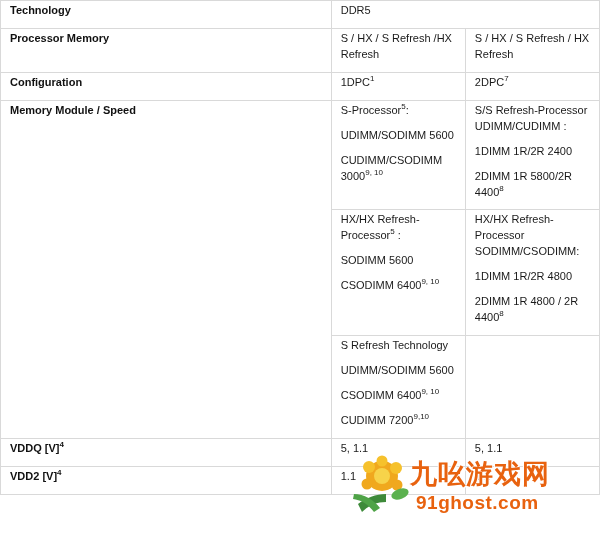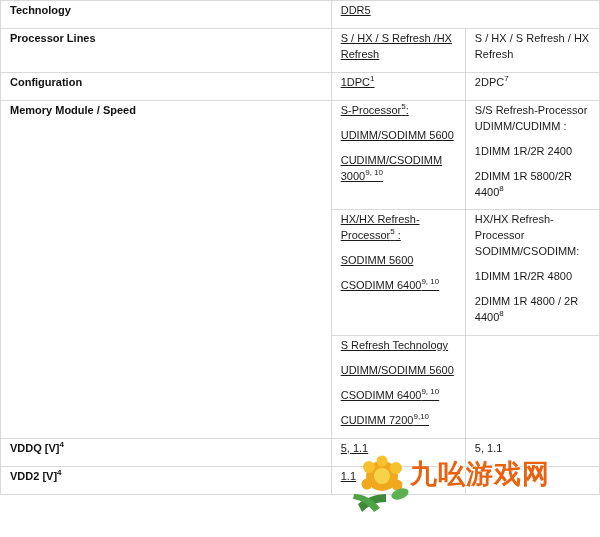--- a/index.html
+++ b/index.html
@@ -27,21 +27,20 @@
     padding: 2px 9px 9px 9px;
     line-height: 1.45;
   }
   td.label {
     width: 230px;
     font-weight: bold;
     color: #111;
   }
   td.col-a {
     width: 183px;
-    text-decoration: underline;
   }
   td.col-b {
     width: 185px;
   }
   .cell-line {
     margin: 0 0 9px 0;
   }
   .cell-line:last-child {
     margin-bottom: 0;
   }
@@ -93,21 +92,21 @@
 <body>
 
 <table class="spec">
   <tbody>
     <tr>
       <td class="label">Technology</td>
       <td class="col-a" colspan="2">DDR5</td>
     </tr>
 
     <tr>
-      <td class="label">Processor Lines</td>
+      <td class="label">Processor Memory</td>
       <td class="col-a">S / HX / S Refresh /HX Refresh</td>
       <td class="col-b">S / HX / S Refresh / HX Refresh</td>
     </tr>
 
     <tr>
       <td class="label">Configuration</td>
       <td class="col-a">
         <span>1DPC</span><span class="sup">1</span>
       </td>
       <td class="col-b">
@@ -176,13 +175,14 @@
       <circle cx="30" cy="22" r="8" fill="#f7d34a"></circle>
       <circle cx="17" cy="13" r="6" fill="#f6c12c"></circle>
       <circle cx="44" cy="14" r="6" fill="#f6c12c"></circle>
       <circle cx="15" cy="30" r="5.5" fill="#f0a81e"></circle>
       <circle cx="45" cy="31" r="5.5" fill="#f0a81e"></circle>
       <circle cx="30" cy="7" r="5.5" fill="#f6c12c"></circle>
       <ellipse cx="48" cy="40" rx="9" ry="5" fill="#5bb14f" transform="rotate(-20 48 40)"></ellipse>
     </g>
   </svg>
   <div class="wm-text-main">九吆游戏网</div>
+  <div class="wm-text-sub">91ghost.com</div>
 </div>
 
 </body></html>

